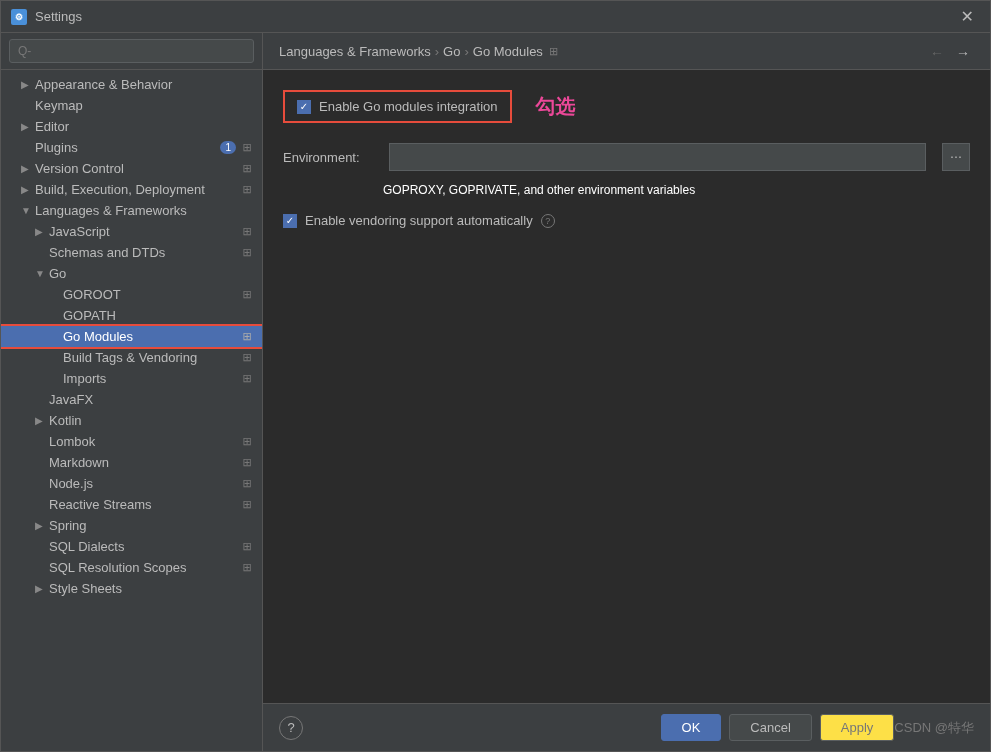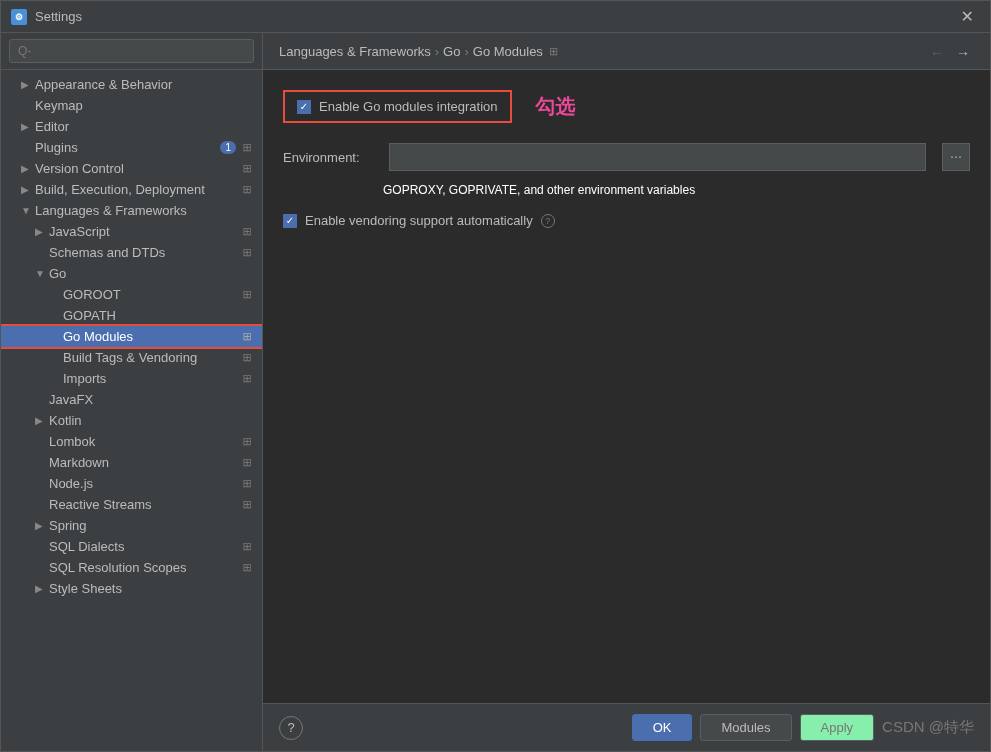--- a/index.html
+++ b/index.html
@@ -352,29 +352,28 @@
       border-color: #4b6eaf;
     }
 
     .btn-secondary {
       background: #45494a;
       color: #bbb;
       border-color: #5a5e60;
     }
 
     .btn-apply {
-      background: #86efac;
+      background: #fde047;
       color: #777;
       border-color: #5a5e60;
     }
 
     .watermark {
       color: #777;
-      font-size: 15px;
-      margin-left: 8px;
+      font-size: 13px;
     }
   </style>
 </head>
 <body>
 
 <div class="window">
 
   <div class="title-bar">
     <div class="title-bar-icon">⚙</div>
     <span class="title-bar-title">Settings</span>
@@ -570,20 +569,20 @@
           <div class="checkbox checked" style="width:14px;height:14px;font-size:10px;display:flex;align-items:center;justify-content:center;background:#4b6eaf;border:1px solid #4b6eaf;color:white;flex-shrink:0;">✓</div>
           <span>Enable vendoring support automatically</span>
           <div class="question-icon">?</div>
         </div>
       </div>
 
       <div class="bottom-bar">
         <div class="help-btn">?</div>
         <div class="bottom-actions">
           <button class="btn btn-primary">OK</button>
-          <button class="btn btn-secondary">Modules</button>
+          <button class="btn btn-secondary">Cancel</button>
           <button class="btn btn-apply">Apply</button>
         </div>
         <span class="watermark">CSDN @特华</span>
       </div>
     </div>
   </div>
 </div>
 
 </body></html>

